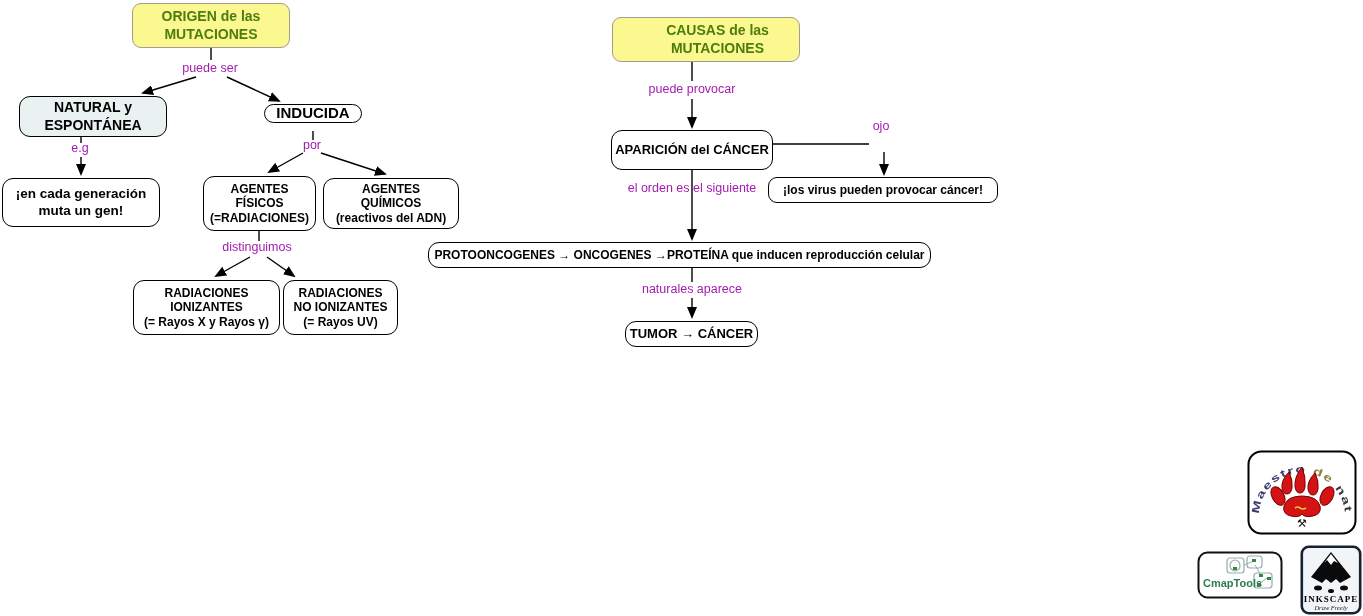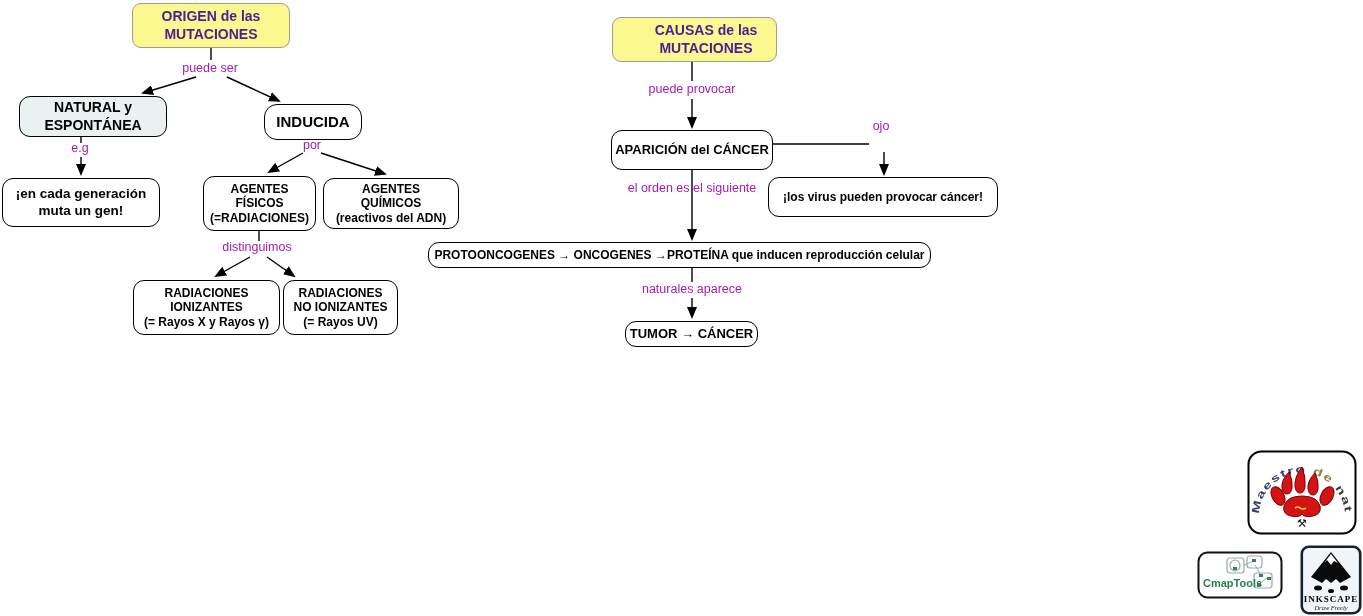--- a/index.html
+++ b/index.html
@@ -3,33 +3,33 @@
 <meta charset="utf-8">
 <style>
   html,body{margin:0;padding:0;background:#fff;}
   #canvas{position:relative;width:1363px;height:616px;background:#ffffff;overflow:hidden;
           font-family:"Liberation Sans",sans-serif;}
   #connectors{position:absolute;left:0;top:0;width:1363px;height:616px;z-index:1;}
 
   .node{position:absolute;box-sizing:border-box;display:flex;align-items:center;justify-content:center;
         text-align:center;font-weight:700;white-space:pre-line;background:#fff;border:1.8px solid #000;
         border-radius:11px;font-size:12px;line-height:1.22;color:#000;z-index:2;padding:1px 3px;}
-  .topic{background:#faf88f;border:1.2px solid #a79a8e;border-radius:9px;color:#4c1d95;font-size:14px;}
+  .topic{background:#faf88f;border:1.2px solid #a79a8e;border-radius:9px;color:#4d7c0f;font-size:14px;}
 
   #node-origen{left:132px;top:3px;width:158px;height:45px;}
-  #node-causas{left:612px;top:17px;width:165px;height:45px;padding-left:26px;}
+  #node-causas{left:612px;top:17px;width:188px;height:45px;padding-left:26px;}
   #node-natural{left:19px;top:96px;width:148px;height:41px;background:#eaf1f1;font-size:14px;}
-  #node-inducida{left:264px;top:104px;width:98px;height:36px;font-size:15px;border-radius:13px;}
+  #node-inducida{left:264px;top:104px;width:98px;height:19px;font-size:15px;border-radius:13px;}
   #node-gen{left:2px;top:178px;width:158px;height:49px;font-size:13.5px;}
   #node-fisicos{left:203px;top:176px;width:113px;height:55px;}
   #node-quimicos{left:323px;top:178px;width:136px;height:51px;}
   #node-ionizantes{left:133px;top:280px;width:147px;height:55px;}
   #node-noionizantes{left:283px;top:280px;width:115px;height:55px;}
   #node-aparicion{left:611px;top:130px;width:162px;height:40px;font-size:13px;white-space:nowrap;}
-  #node-virus{left:768px;top:177px;width:230px;height:40px;font-size:12px;white-space:nowrap;}
+  #node-virus{left:768px;top:177px;width:230px;height:26px;font-size:12px;white-space:nowrap;border-radius:9px;}
   #node-protoonco{left:428px;top:242px;width:503px;height:26px;font-size:12px;white-space:nowrap;}
   #node-tumor{left:625px;top:321px;width:133px;height:26px;font-size:13px;white-space:nowrap;}
 
   .link-label{position:absolute;transform:translateX(-50%);font-size:12.5px;color:#a21caf;z-index:3;white-space:nowrap;}
   #lbl-puedeser{left:210px;top:61px;}
   #lbl-eg{left:80px;top:141px;}
   #lbl-por{left:312px;top:138px;}
   #lbl-distinguimos{left:257px;top:240px;}
   #lbl-puedeprovocar{left:692px;top:82px;}
   #lbl-ojo{left:881px;top:119px;}

